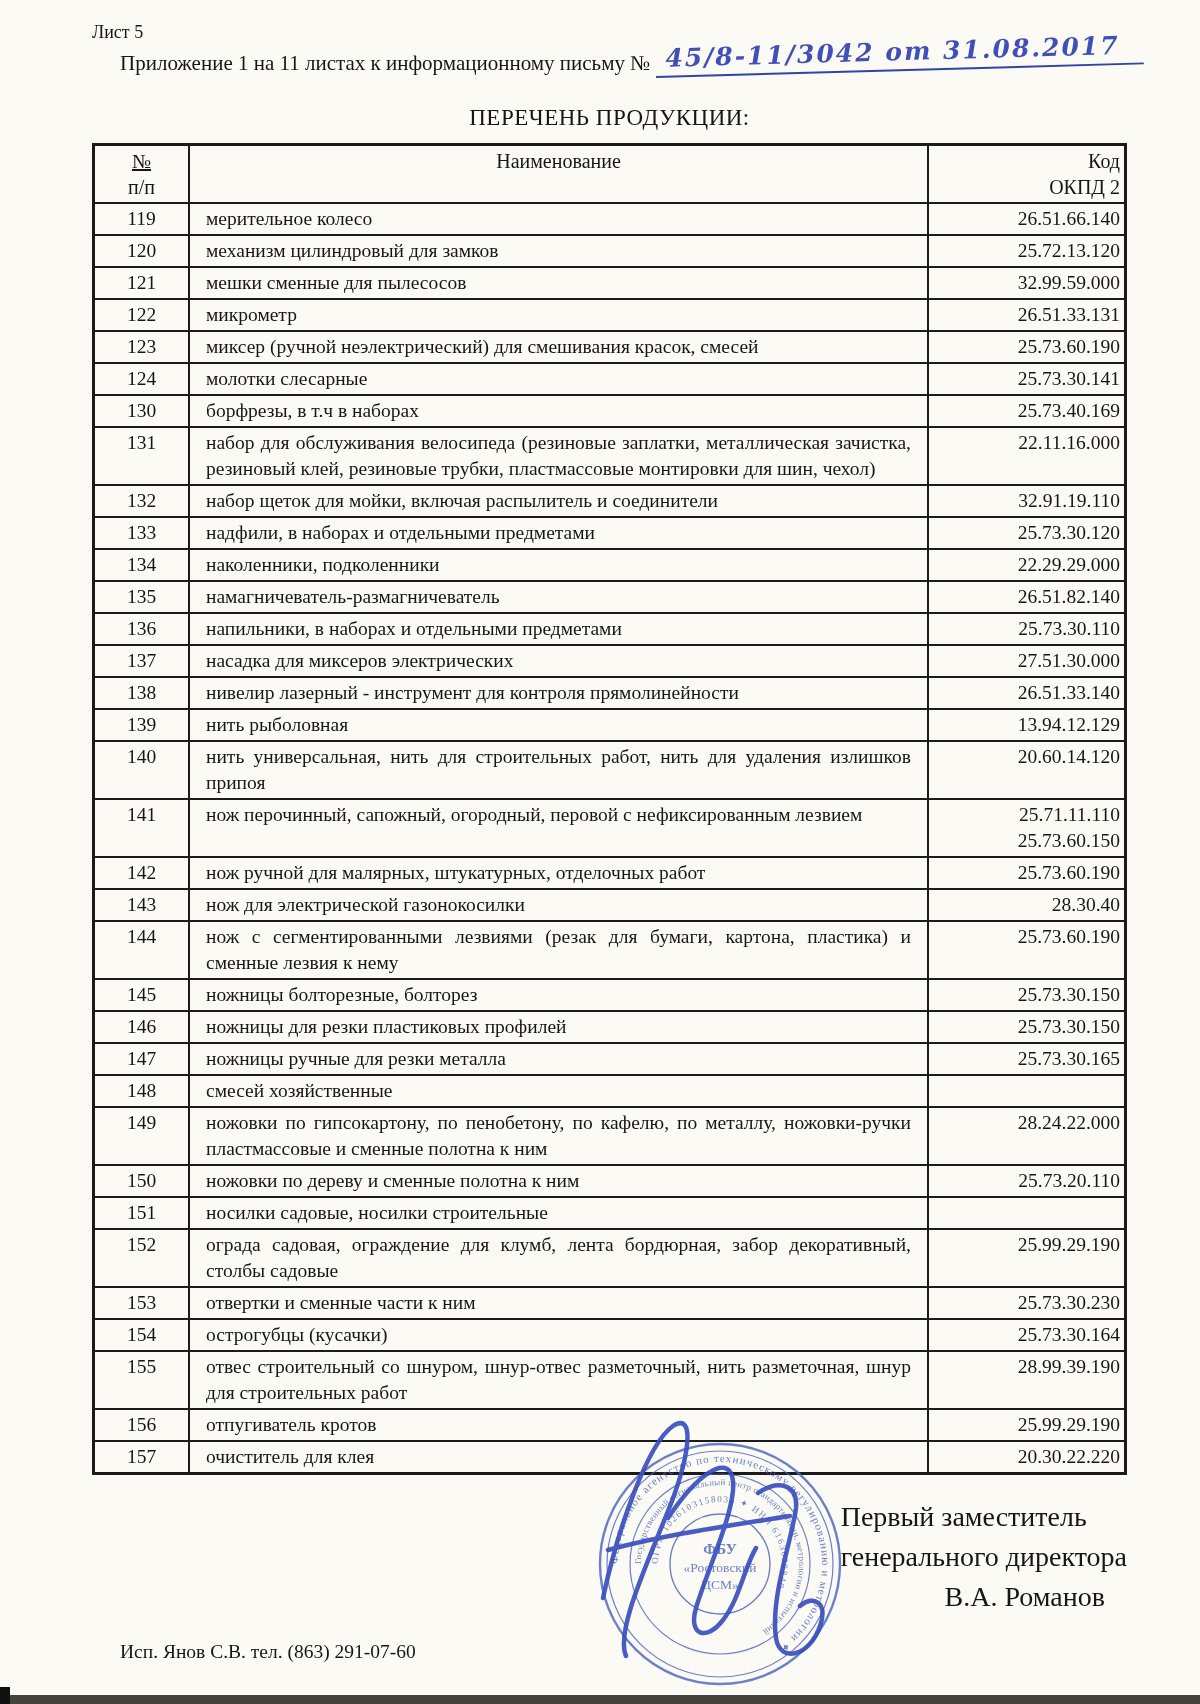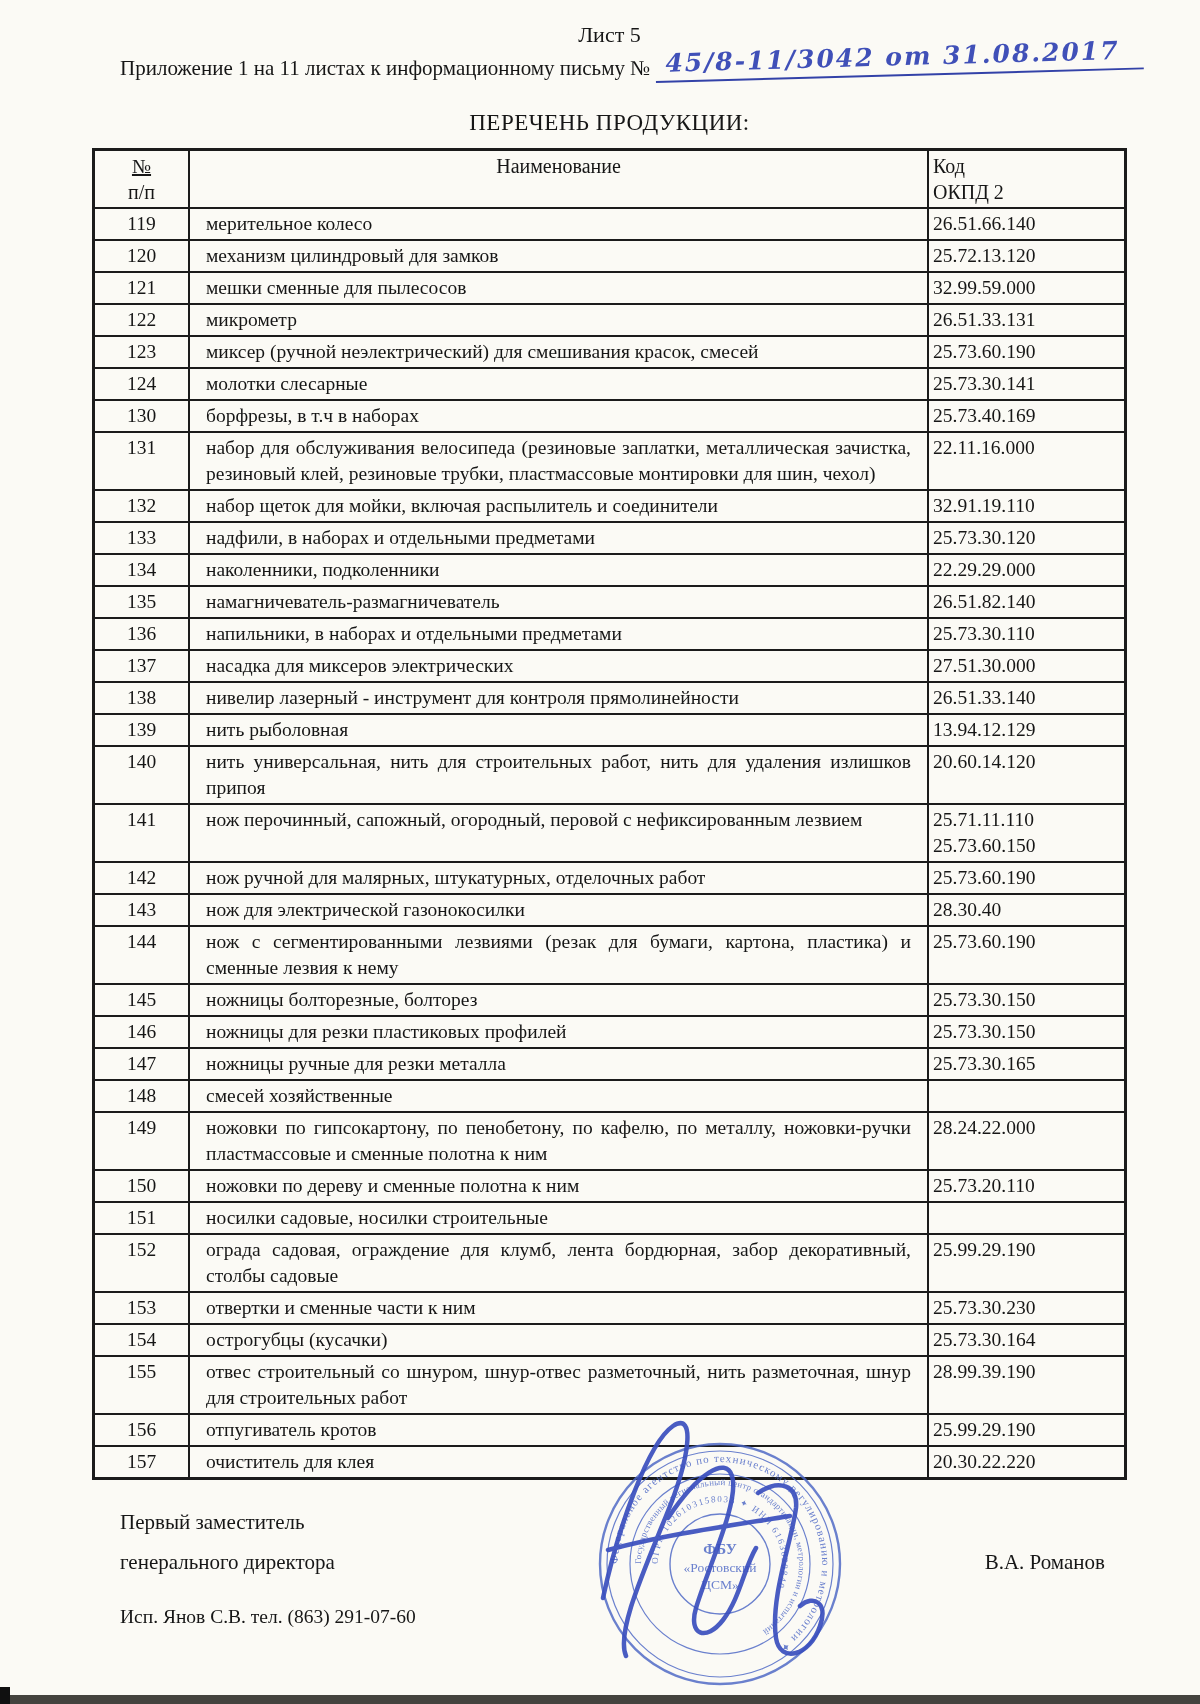--- a/index.html
+++ b/index.html
@@ -6,23 +6,23 @@
   .page{
     position:relative;
     width:1200px;height:1704px;
     background:#fbfaf5;
     font-family:"Liberation Serif", serif;
     color:#161616;
     overflow:hidden;
   }
   .content{padding:0 73px 0 92px;}
   .sheet-label{
-    text-align:center;
+    text-align:left;
     padding-top:22px;
-    font-size:22px;
+    font-size:18px;
   }
   .header-line{
     margin-top:4px;
     padding-left:28px;
     font-size:21px;
     white-space:nowrap;
   }
   .handwritten{
     display:inline-block;
     font-family:"DejaVu Serif", serif;
@@ -62,28 +62,29 @@
   .num-top{display:block;text-decoration:underline;}
   .num-bottom{display:block;}
   .hdr-code{white-space:pre-line;}
   tbody td{
     font-size:19.5px;
     line-height:26px;
     padding:2px 10px;
   }
   td.c-num{width:85px;text-align:center;padding:2px 4px;}
   td.c-name{text-align:justify;padding:2px 16px;}
-  td.c-code{width:187px;text-align:left;white-space:pre-line;padding:2px 4px;margin-left:21px;}
+  td.c-code{width:187px;text-align:right;white-space:pre-line;padding:2px 4px;margin-left:21px;}
   .footer-row{
     margin-top:22px;
     padding-left:28px;
     display:flex;
     justify-content:space-between;
     align-items:flex-end;
-    font-size:21px;
+    font-size:28px;
+    flex-direction:column;
   }
   .signer-title div{line-height:40px;}
   .signer-name{padding-right:22px;line-height:40px;}
   .executor{
     margin-top:24px;
     padding-left:28px;
     font-size:19.5px;
   }
   .stamp{
     position:absolute;

